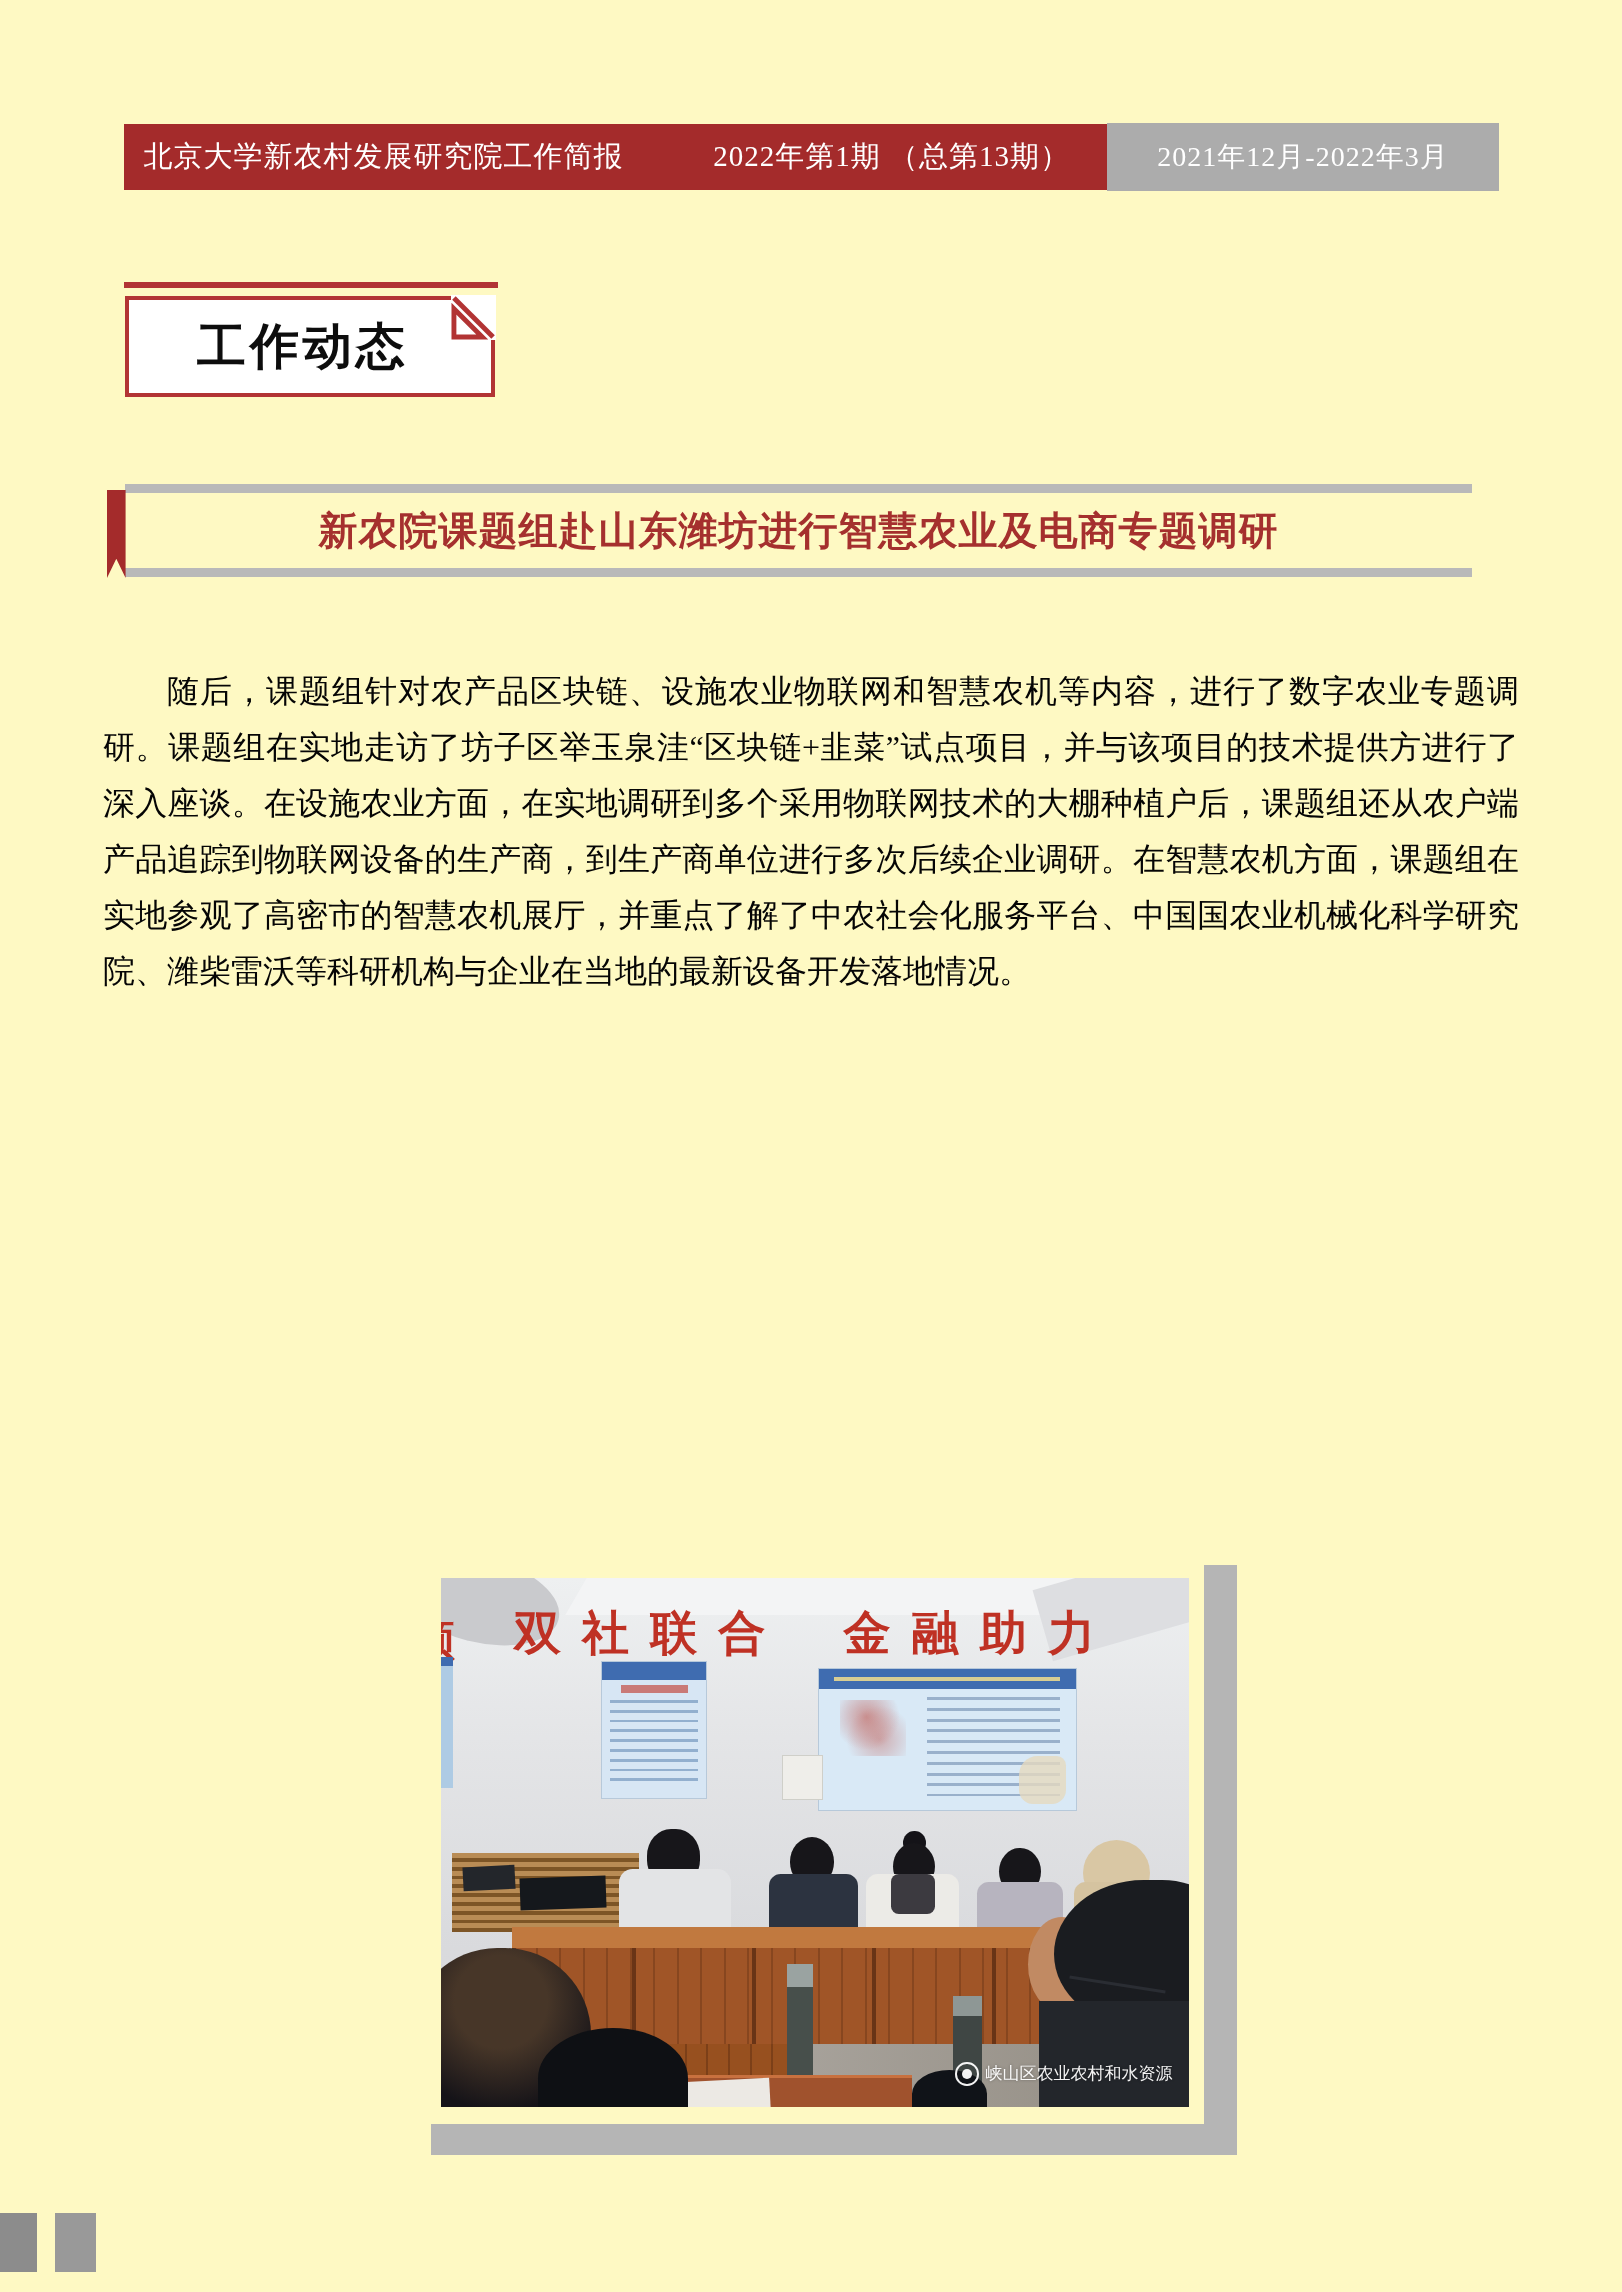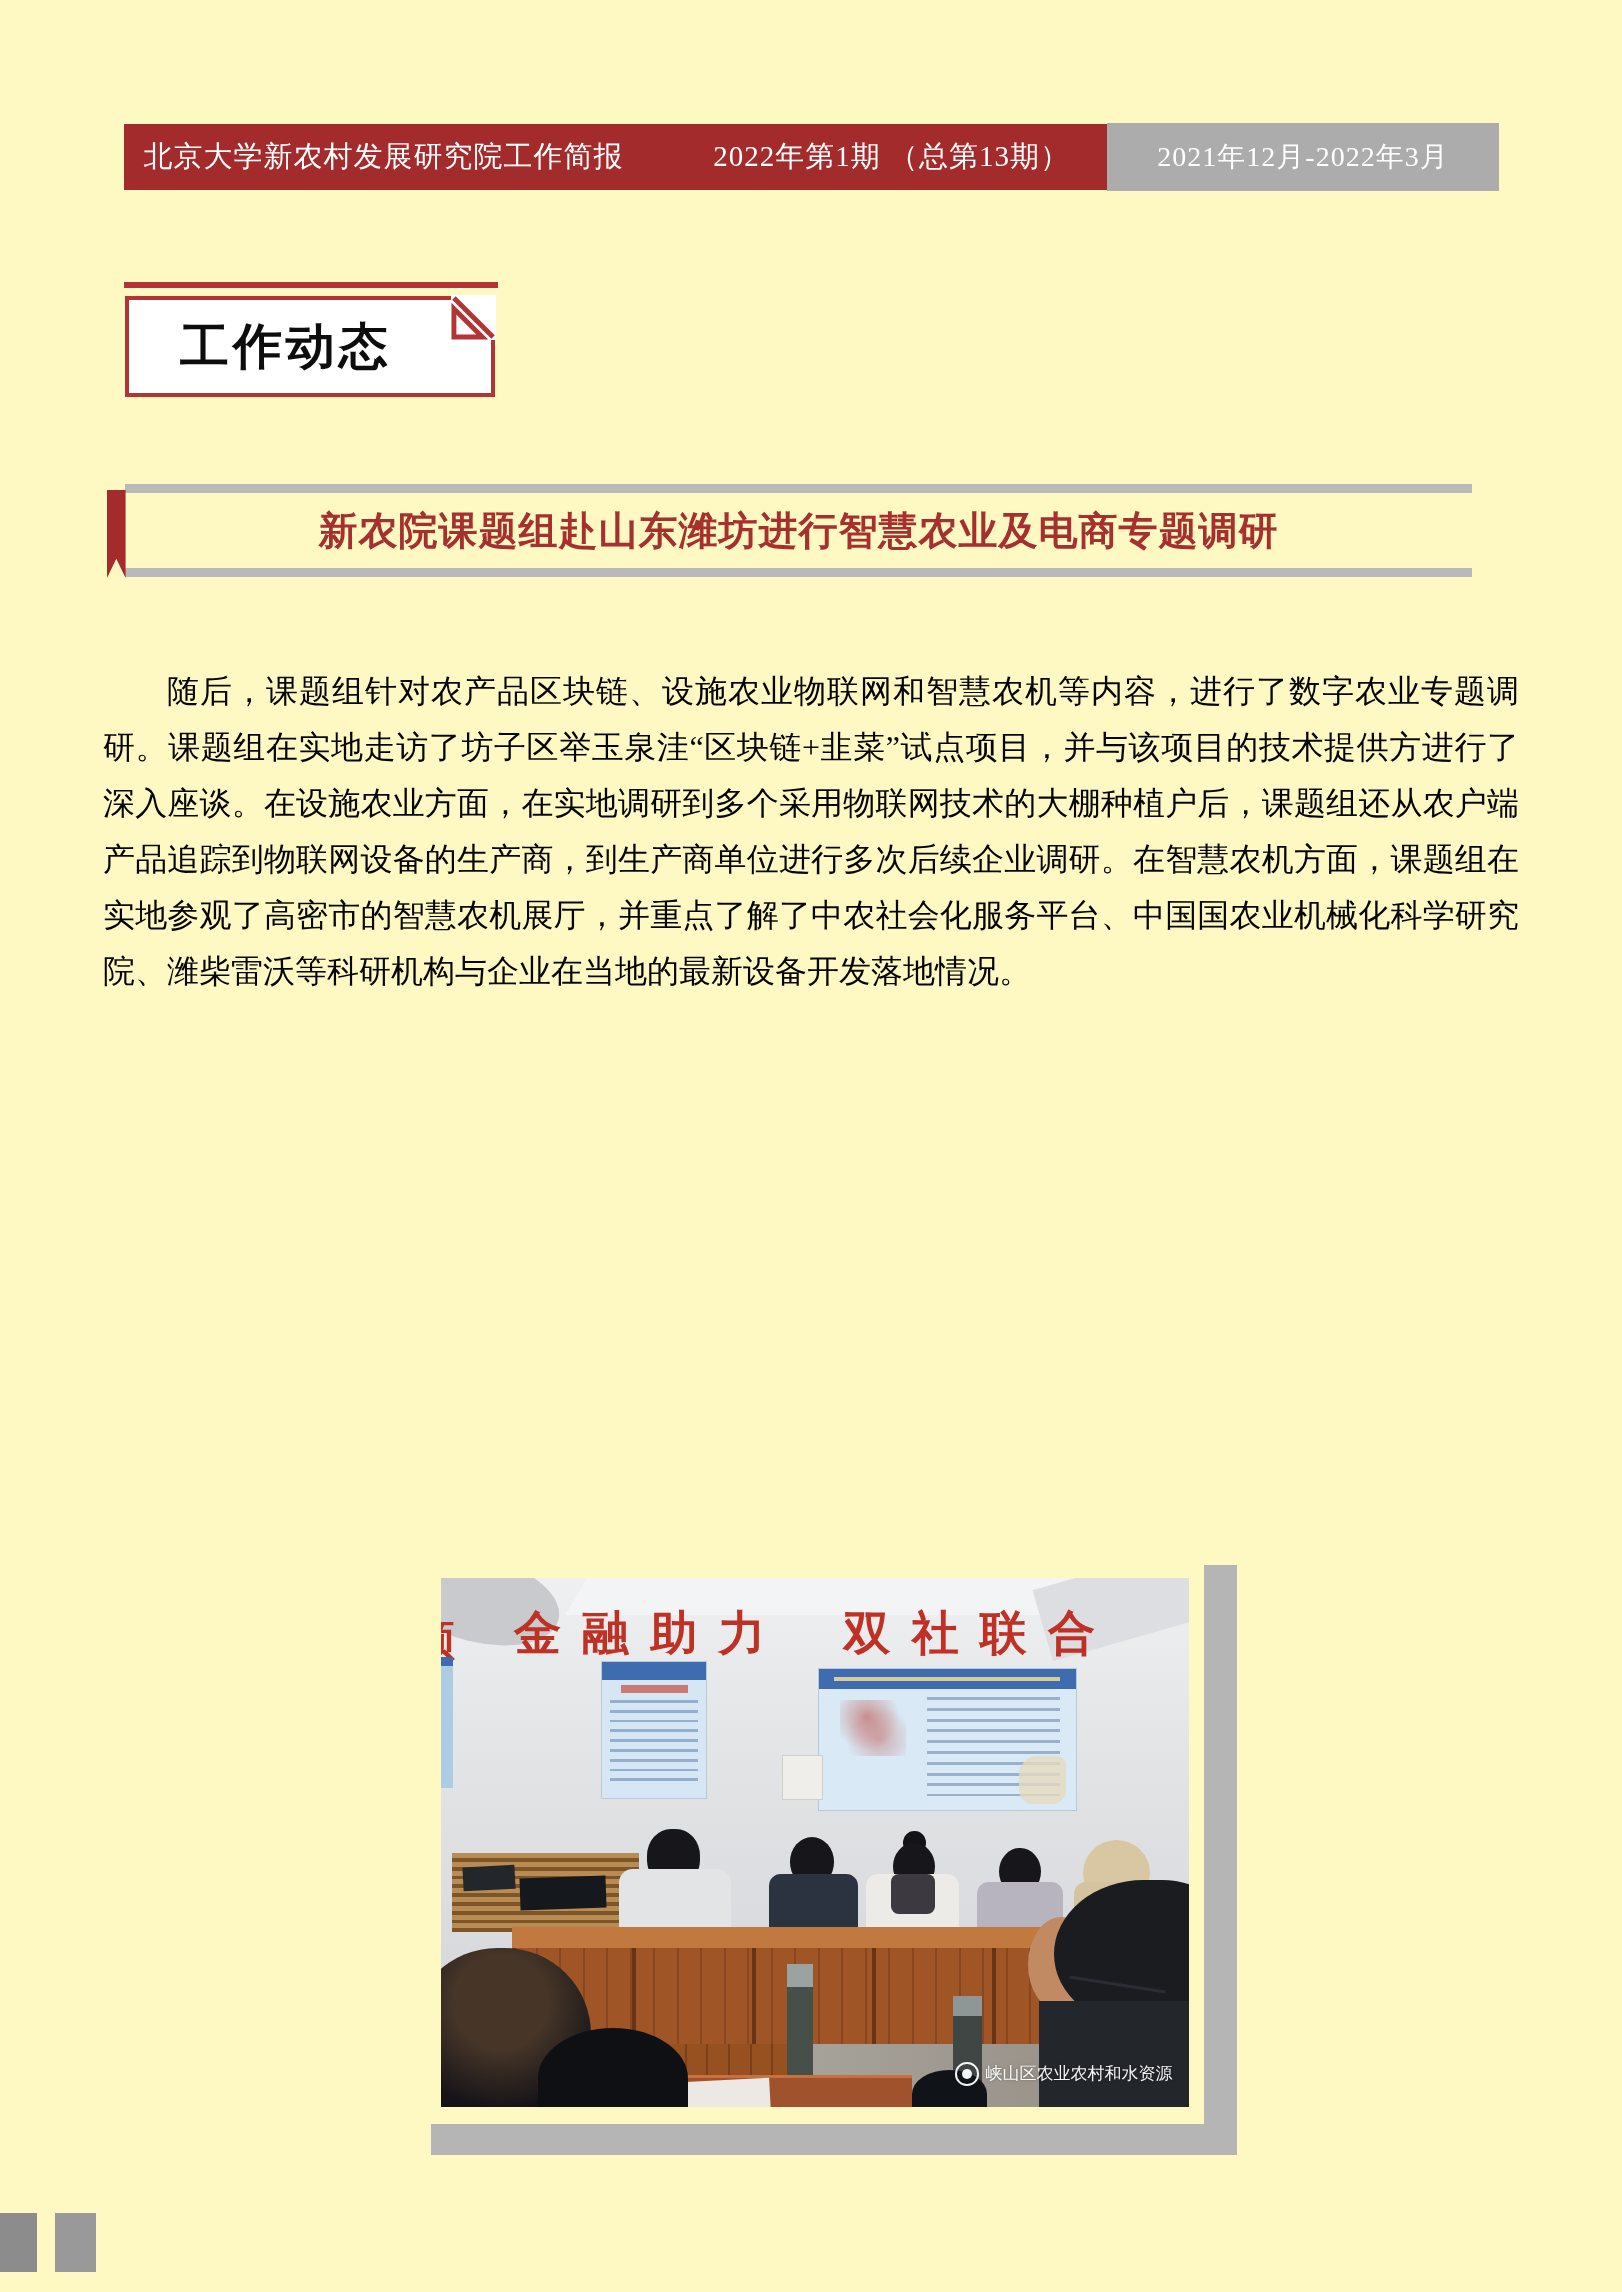--- a/index.html
+++ b/index.html
@@ -14,21 +14,21 @@
   #hdr-red .t{color:#fff;font-size:29px;letter-spacing:1px;white-space:nowrap;}
   #hdr-gray{left:1107px;top:123px;width:392px;height:68px;background:#acacac;
             display:flex;align-items:center;justify-content:center;}
   #hdr-gray .t{color:#fff;font-size:28px;letter-spacing:1px;white-space:nowrap;}
 
   
   #tab-line{left:124px;top:282px;width:374px;height:5.9px;background:#b23434;}
   #tab-box{left:125px;top:296px;width:370px;height:101px;border:4.9px solid #b23434;
            background:#fff;box-sizing:border-box;display:flex;align-items:center;}
   #tab-box .t{font-family:"Liberation Sans","DejaVu Sans",sans-serif;font-weight:bold;
-              font-size:49px;color:#0d0d0d;letter-spacing:3.9px;padding-left:51px;}
+              font-size:49px;color:#0d0d0d;letter-spacing:3.9px;padding-left:68px;}
   #tab-fold{right:-4.9px;top:-4.9px;width:45px;height:45px;background:#fff;}
 
   
   .rule{left:125px;width:1347px;height:8.8px;background:#b9b9b9;}
   #ribbon{left:107px;top:490px;width:18.6px;height:88px;background:#a42b2b;
           clip-path:polygon(0 0,100% 0,100% 100%,50% 78%,0 100%);}
   #art-heading{left:125px;top:493px;width:1347px;height:75px;line-height:75px;
                text-align:center;font-family:"Liberation Sans","DejaVu Sans",sans-serif;
                font-weight:bold;font-size:39px;color:#a5302e;letter-spacing:1px;white-space:nowrap;}
 
@@ -162,22 +162,22 @@
   <div class="abs" id="photo-shadow-v"></div>
   <div class="abs" id="photo-shadow-h"></div>
 
   <div class="abs" id="photo">
     <div class="abs beam-l"></div>
     <div class="abs beam-top"></div>
     <div class="abs beam-r"></div>
 
     <div class="abs" id="ph-banner-partial">领</div>
     <div class="abs" id="ph-banner">
+      <span>双社联合</span>
       <span>金融助力</span>
-      <span>双社联合</span>
     </div>
 
     <div class="abs poster-edge"></div>
     <div class="abs" id="poster-l">
       <div class="hd"></div>
       <div class="red"></div>
       <div class="tx"></div>
     </div>
     <div class="abs" id="poster-r">
       <div class="hd">

